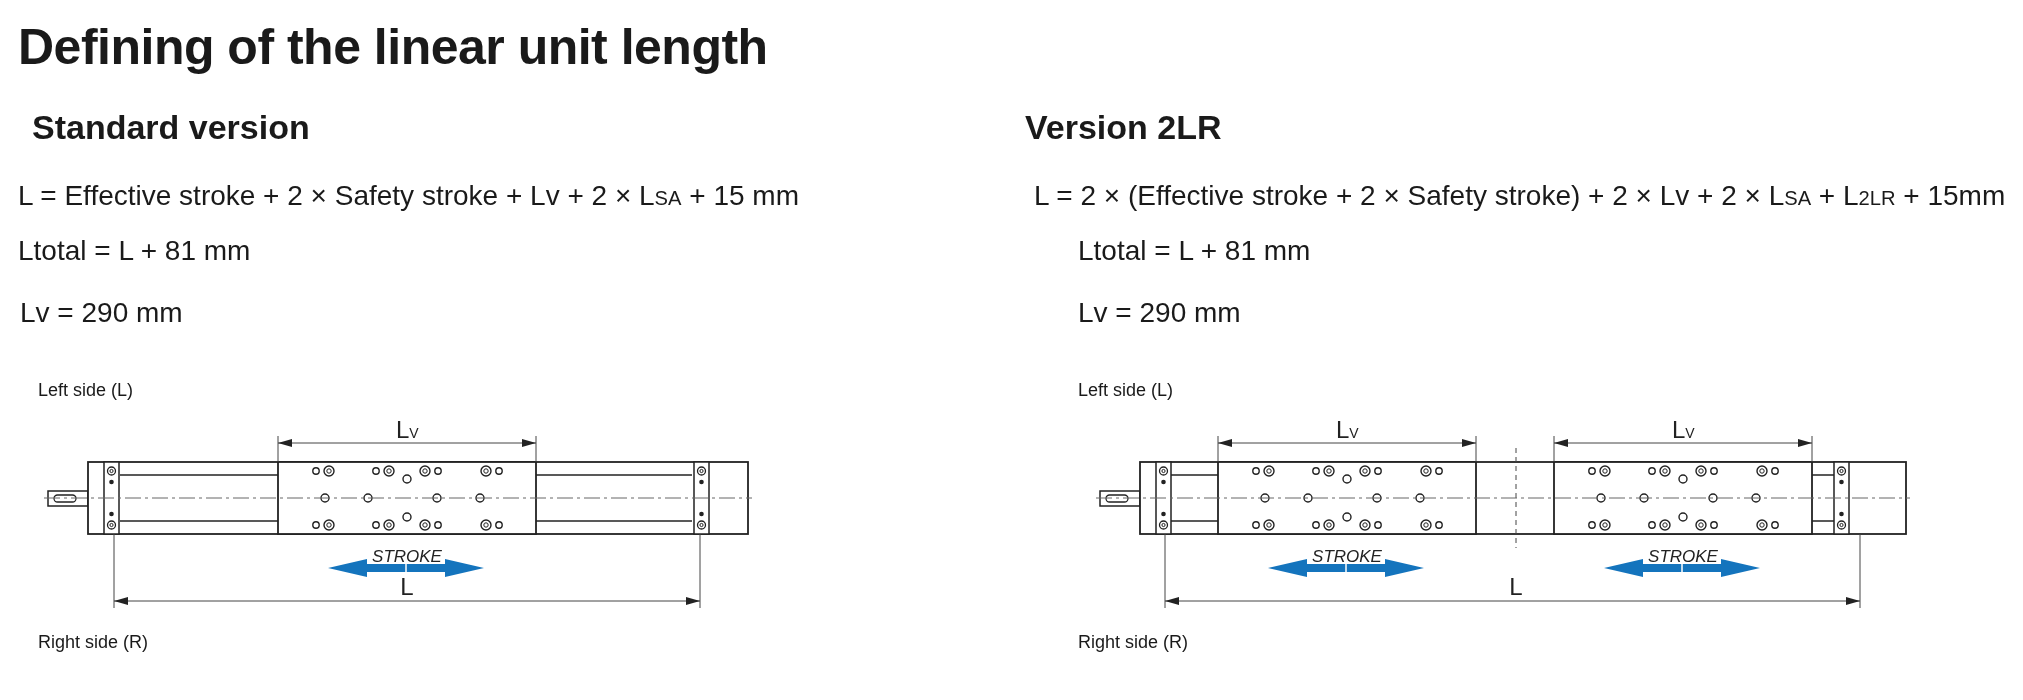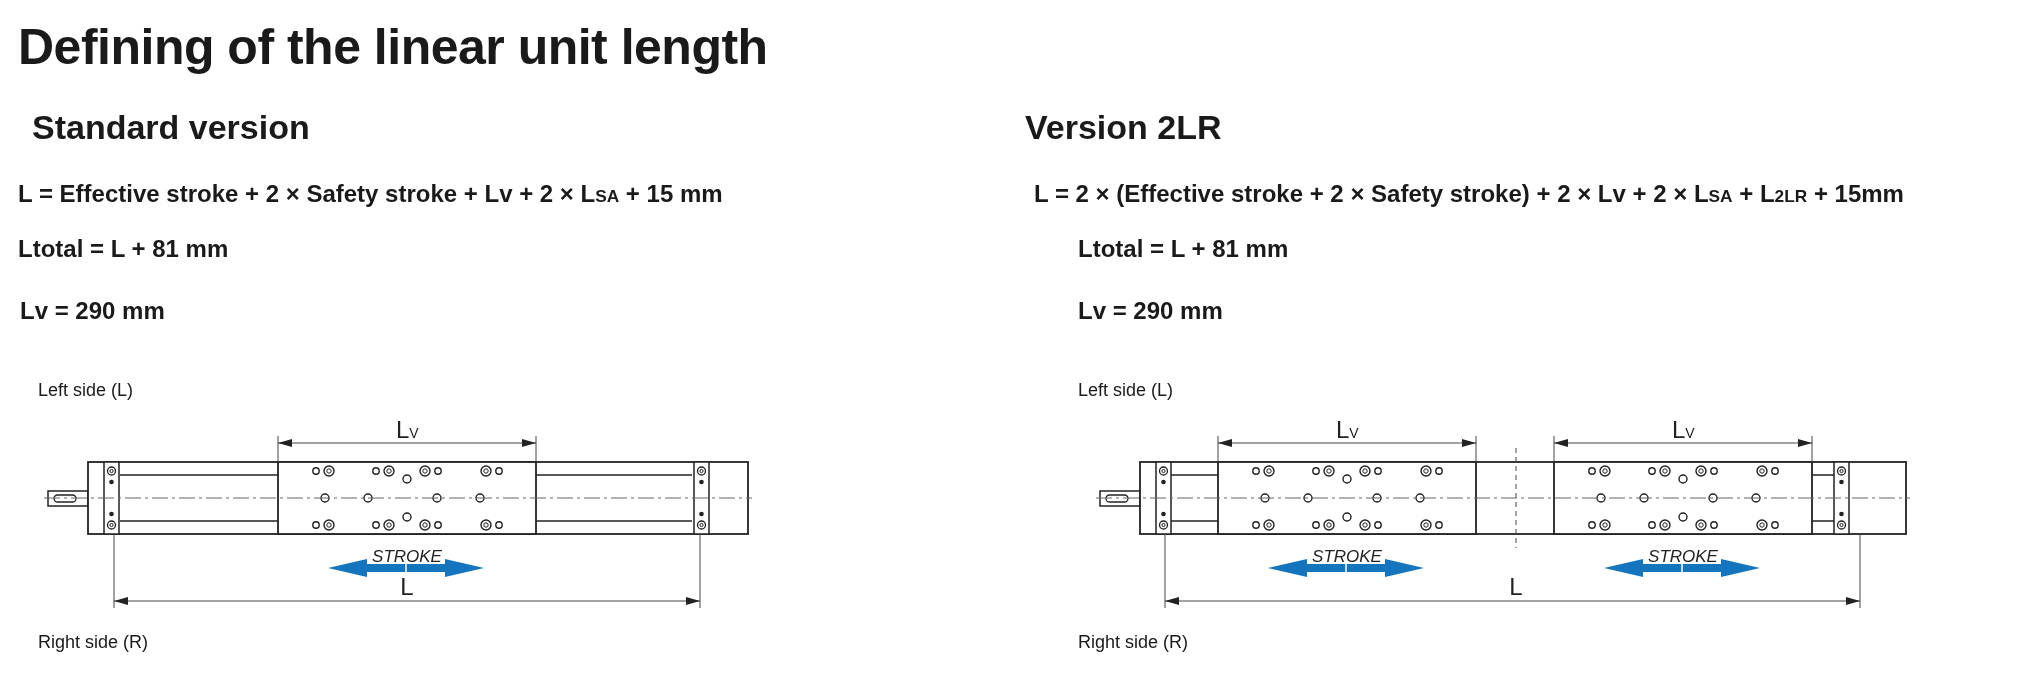--- a/index.html
+++ b/index.html
@@ -1,20 +1,20 @@
 <!DOCTYPE html>
 <html><head>
 <meta charset="utf-8">
 <style>
   html,body{margin:0;padding:0;background:#fff;}
   body{width:2023px;height:700px;position:relative;overflow:hidden;font-family:"Liberation Sans",sans-serif;color:#1a1a1a;}
   .abs{position:absolute;white-space:nowrap;}
   .title{left:18px;top:18px;font-size:50px;font-weight:bold;letter-spacing:-0.5px;}
   .h2{font-size:34px;font-weight:bold;top:108px;}
-  .f{font-size:24px;font-weight:bold;}
+  .f{font-size:28px;font-weight:normal;}
   .sub{font-size:0.72em;}
   .side{font-size:18px;font-weight:normal;}
   svg{position:absolute;left:0;top:0;}
 </style>
 </head>
 <body>
 
 <div class="abs title">Defining of the linear unit length</div>
 
 <div class="abs h2" style="left:32px;">Standard version</div>

